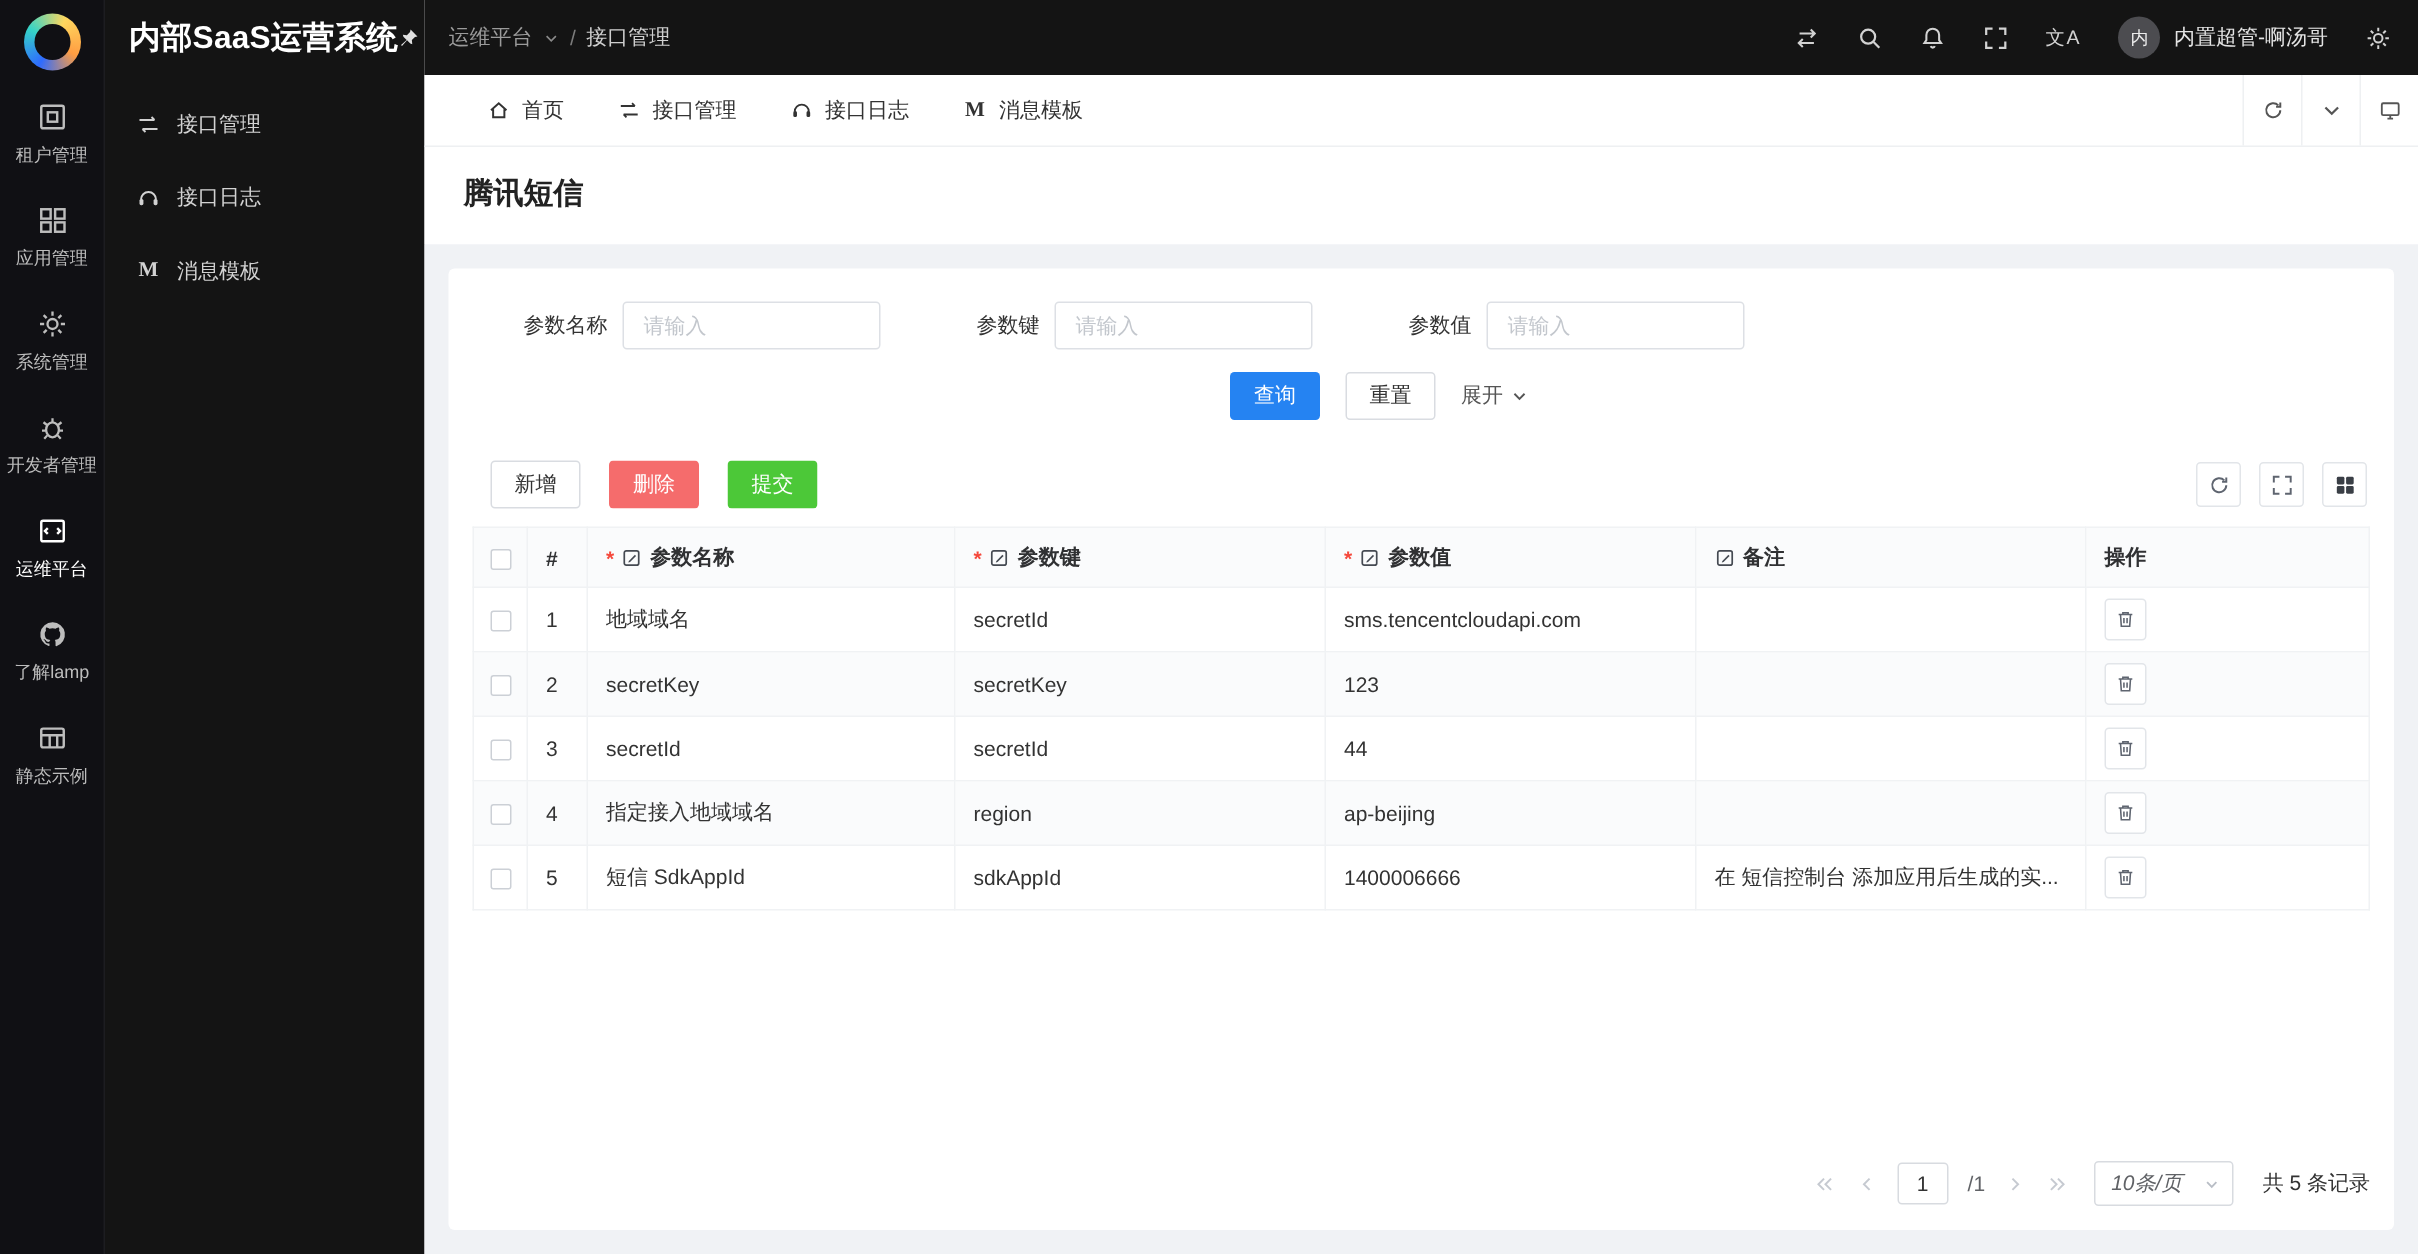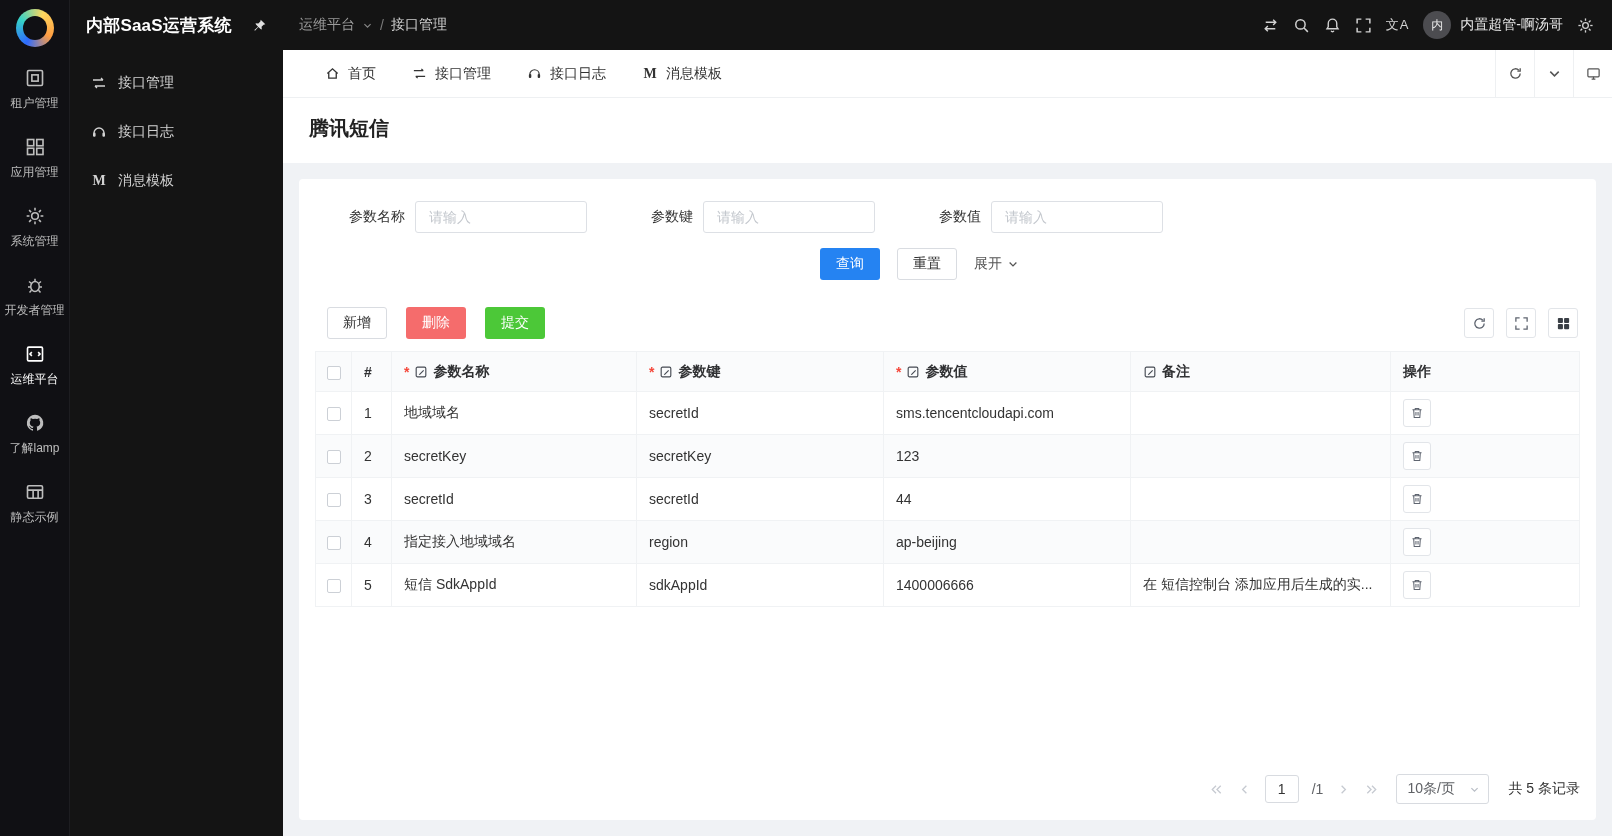--- a/index.html
+++ b/index.html
@@ -30,38 +30,38 @@
     width: 100%; padding: 13px 0 12px; cursor: pointer;
     display: flex; flex-direction: column; align-items: center; gap: 7px;
     color: #bdbdbd; font-size: 12px;
   }
   .rail-item.active { color: #ffffff; }
   .rail-item svg { width: 20px; height: 20px; }
 
   
   .sidebar { width: 213px; background: #141414; flex-shrink: 0; color: #d2d2d2; }
   .sidebar-head { height: 50px; display: flex; align-items: center; justify-content: space-between; padding: 0 16px; }
-  .sidebar-title { color: #fff; font-size: 17px; font-weight: 700; letter-spacing: .2px; white-space: nowrap; }
+  .sidebar-title { color: #fff; font-size: 21px; font-weight: 700; letter-spacing: .2px; white-space: nowrap; }
   .pin-btn { color: #e0e0e0; cursor: pointer; display: flex; }
   .pin-btn svg { width: 15px; height: 15px; }
   .side-nav { padding-top: 8px; }
   .side-item { height: 49px; display: flex; align-items: center; gap: 11px; padding: 0 21px; font-size: 14px; cursor: pointer; color: #d2d2d2; }
   .side-item svg { width: 16px; height: 16px; }
   .m-glyph { font-family: "Liberation Serif", serif; font-weight: 700; font-size: 14px; width: 16px; text-align: center; }
 
   
   .main { flex: 1; min-width: 0; display: flex; flex-direction: column; }
 
   .topbar { height: 50px; background: #141414; flex-shrink: 0; display: flex; align-items: center; padding: 0 18px 0 16px; }
   .crumb { display: flex; align-items: center; gap: 7px; color: #9b9b9b; }
   .crumb .chev { display: flex; color: #8a8a8a; }
   .crumb .chev svg { width: 11px; height: 11px; }
   .crumb .sep { color: #7c7c7c; }
   .crumb .current { color: #cfcfcf; }
-  .top-actions { margin-left: auto; display: flex; align-items: center; gap: 14px; color: #d2d2d2; }
+  .top-actions { margin-left: auto; display: flex; align-items: center; gap: 25px; color: #d2d2d2; }
   .tb-icon { display: flex; cursor: pointer; }
   .tb-icon svg { width: 17px; height: 17px; }
   .translate-txt { font-size: 13px; cursor: pointer; letter-spacing: 1px; }
   .user { display: flex; align-items: center; gap: 9px; cursor: pointer; }
   .avatar { width: 28px; height: 28px; border-radius: 50%; background: #4c4c50; color: #ececec; display: flex; align-items: center; justify-content: center; font-size: 12px; }
   .user-name { color: #e4e4e4; }
 
   
   .tabbar { height: 48px; background: #fff; border-bottom: 1px solid #eef0f2; flex-shrink: 0; display: flex; align-items: stretch; padding-left: 24px; }
   .tab { display: flex; align-items: center; gap: 8px; padding: 0 18px; cursor: pointer; color: #333; }
@@ -130,21 +130,21 @@
   }
   .trash-btn svg { width: 14px; height: 14px; }
 
   .pager { margin-top: auto; padding-top: 16px; display: flex; align-items: center; justify-content: flex-end; gap: 13px; color: #606266; }
   .pg-nav { color: #c6cad1; display: flex; cursor: pointer; }
   .pg-nav svg { width: 15px; height: 15px; }
   .pg-current { min-width: 34px; height: 28px; border: 1px solid #d8dbe0; border-radius: 3px; display: flex; align-items: center; justify-content: center; color: #333; background: #fff; cursor: pointer; }
   .pg-size {
     width: 93px; height: 30px; border: 1px solid #d8dbe0; border-radius: 3px; background: #fff;
     display: flex; align-items: center; justify-content: space-between; padding: 0 8px 0 10px;
-    color: #606266; margin-left: 4px; cursor: pointer;
+    color: #606266; margin-left: 4px; cursor: pointer; font-style: italic;
   }
   .pg-size svg { width: 11px; height: 11px; color: #b9bec6; }
   .pg-records { color: #333; margin-left: 6px; }
 </style>
 </head>
 <body>
 
 <div class="app">
 
   <aside class="rail">

